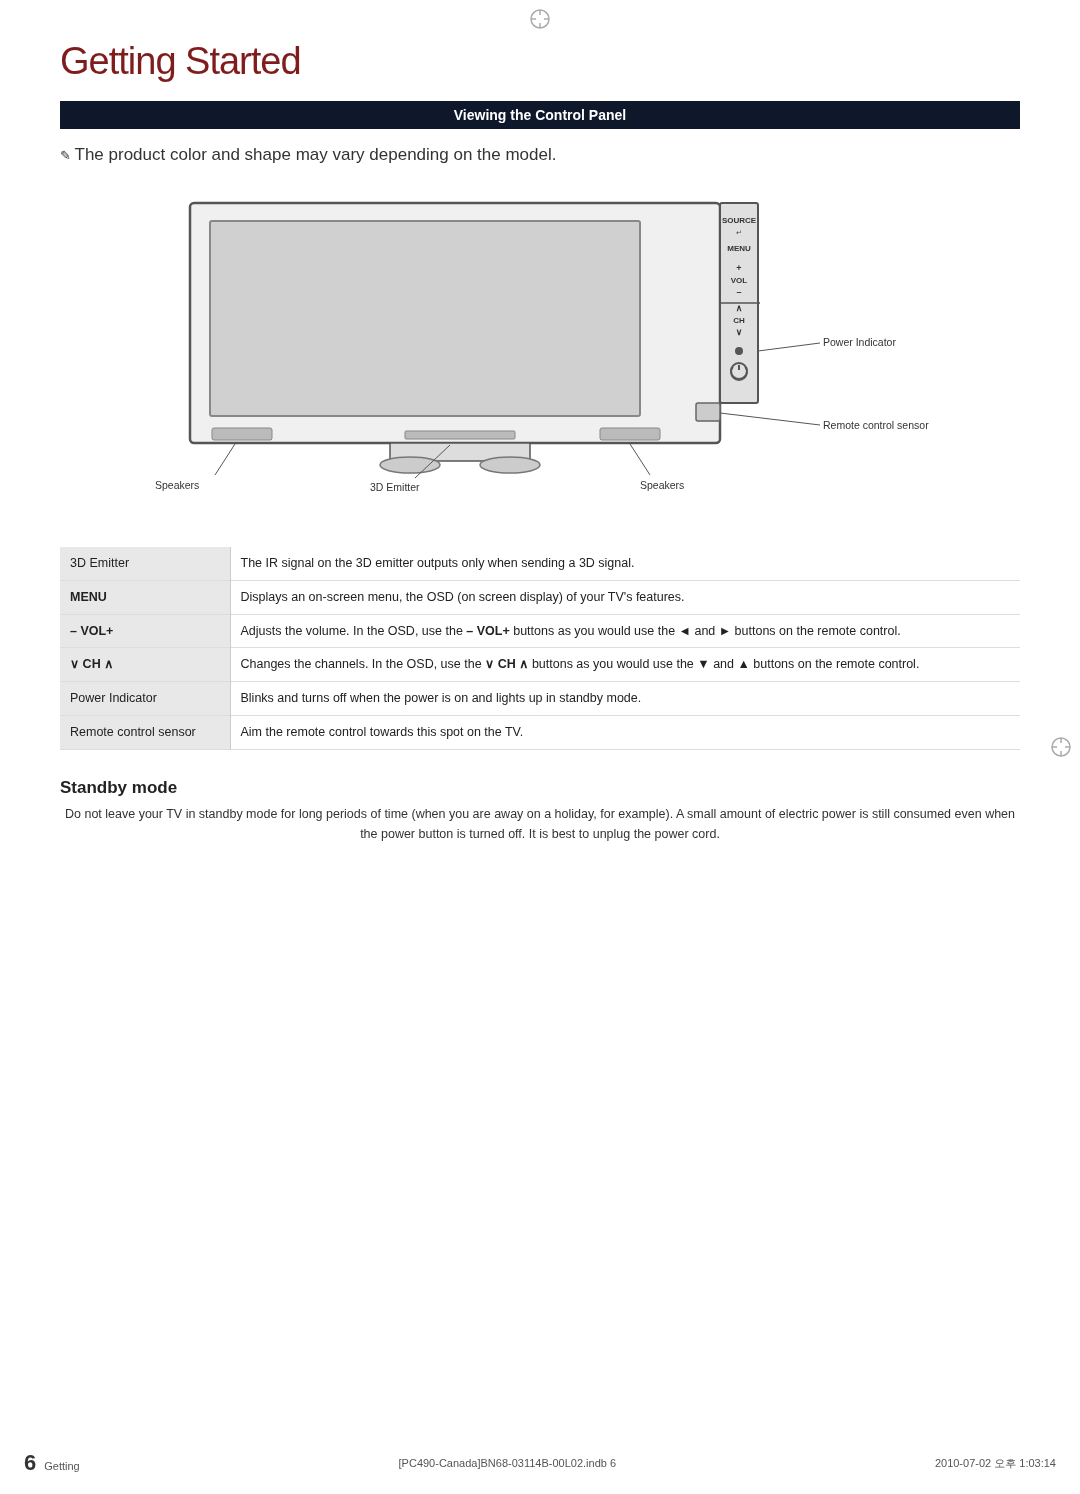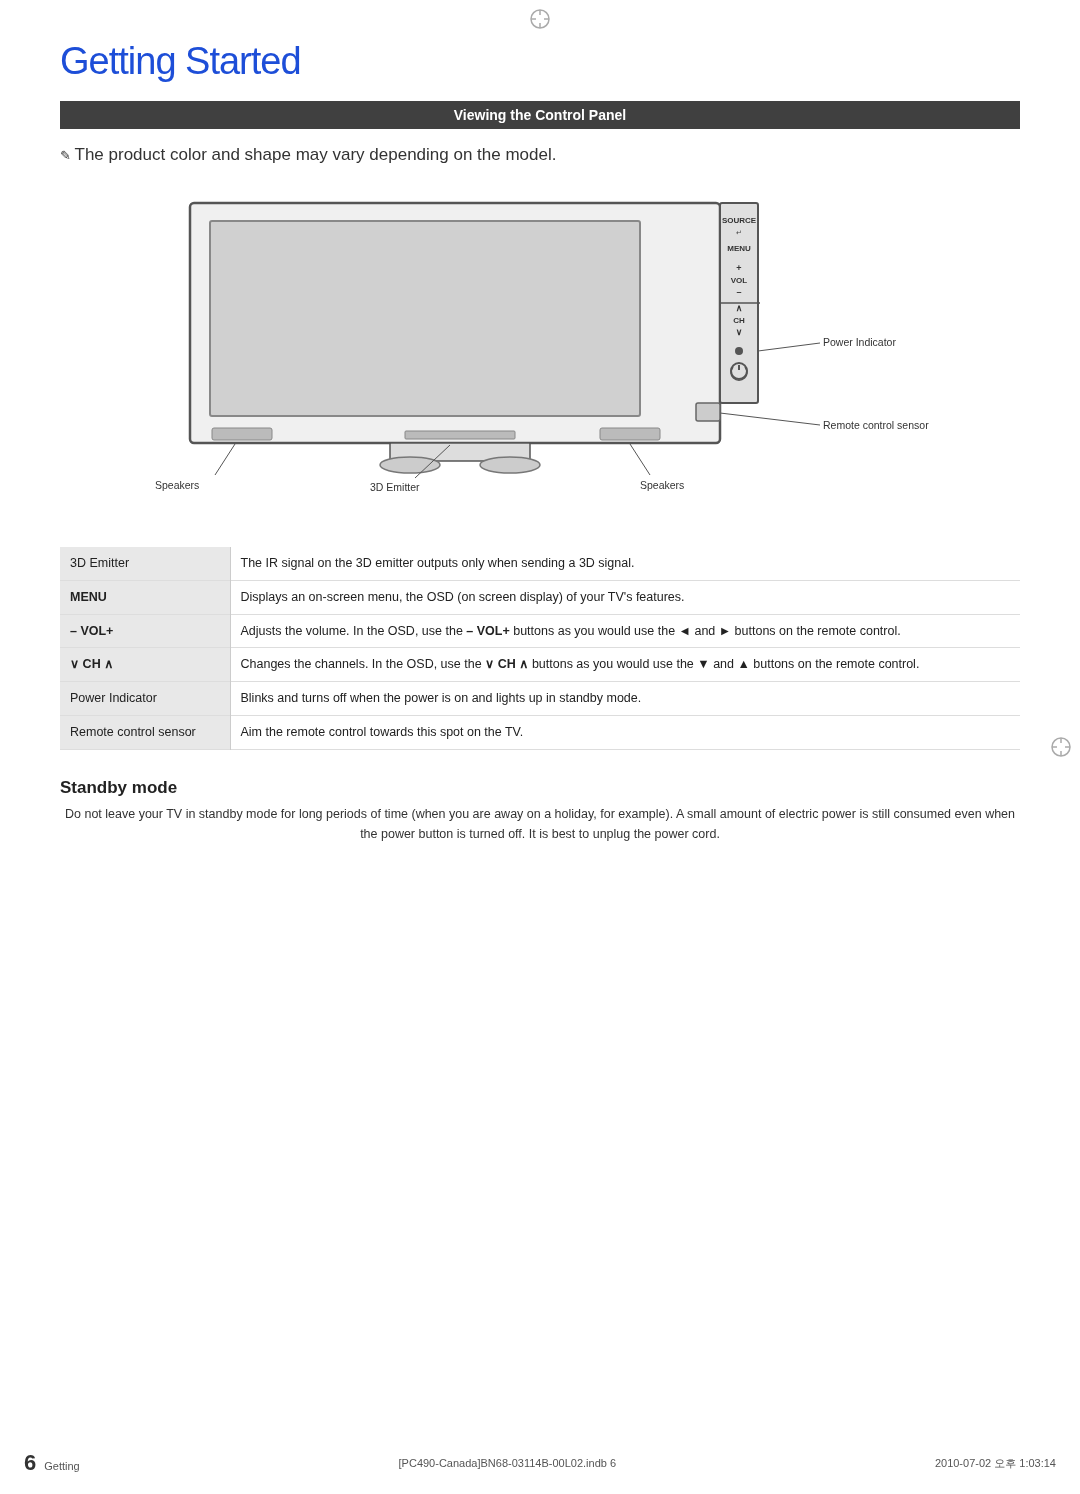--- a/index.html
+++ b/index.html
@@ -15,27 +15,27 @@
 
     .page-container {
       width: 1000px;
       margin: 0 auto;
       padding: 40px 20px 60px 20px;
     }
 
     .page-title {
       font-size: 38px;
       font-weight: 300;
-      color: #1d4ed8;
+      color: #7f1d1d;
       margin-bottom: 18px;
       letter-spacing: -1px;
     }
 
     .section-header {
-      background: #404040;
+      background: #0f172a;
       color: #fff;
       text-align: center;
       font-size: 14px;
       font-weight: bold;
       padding: 6px 0;
       margin-bottom: 16px;
     }
 
     .note-text {
       font-size: 17px;

